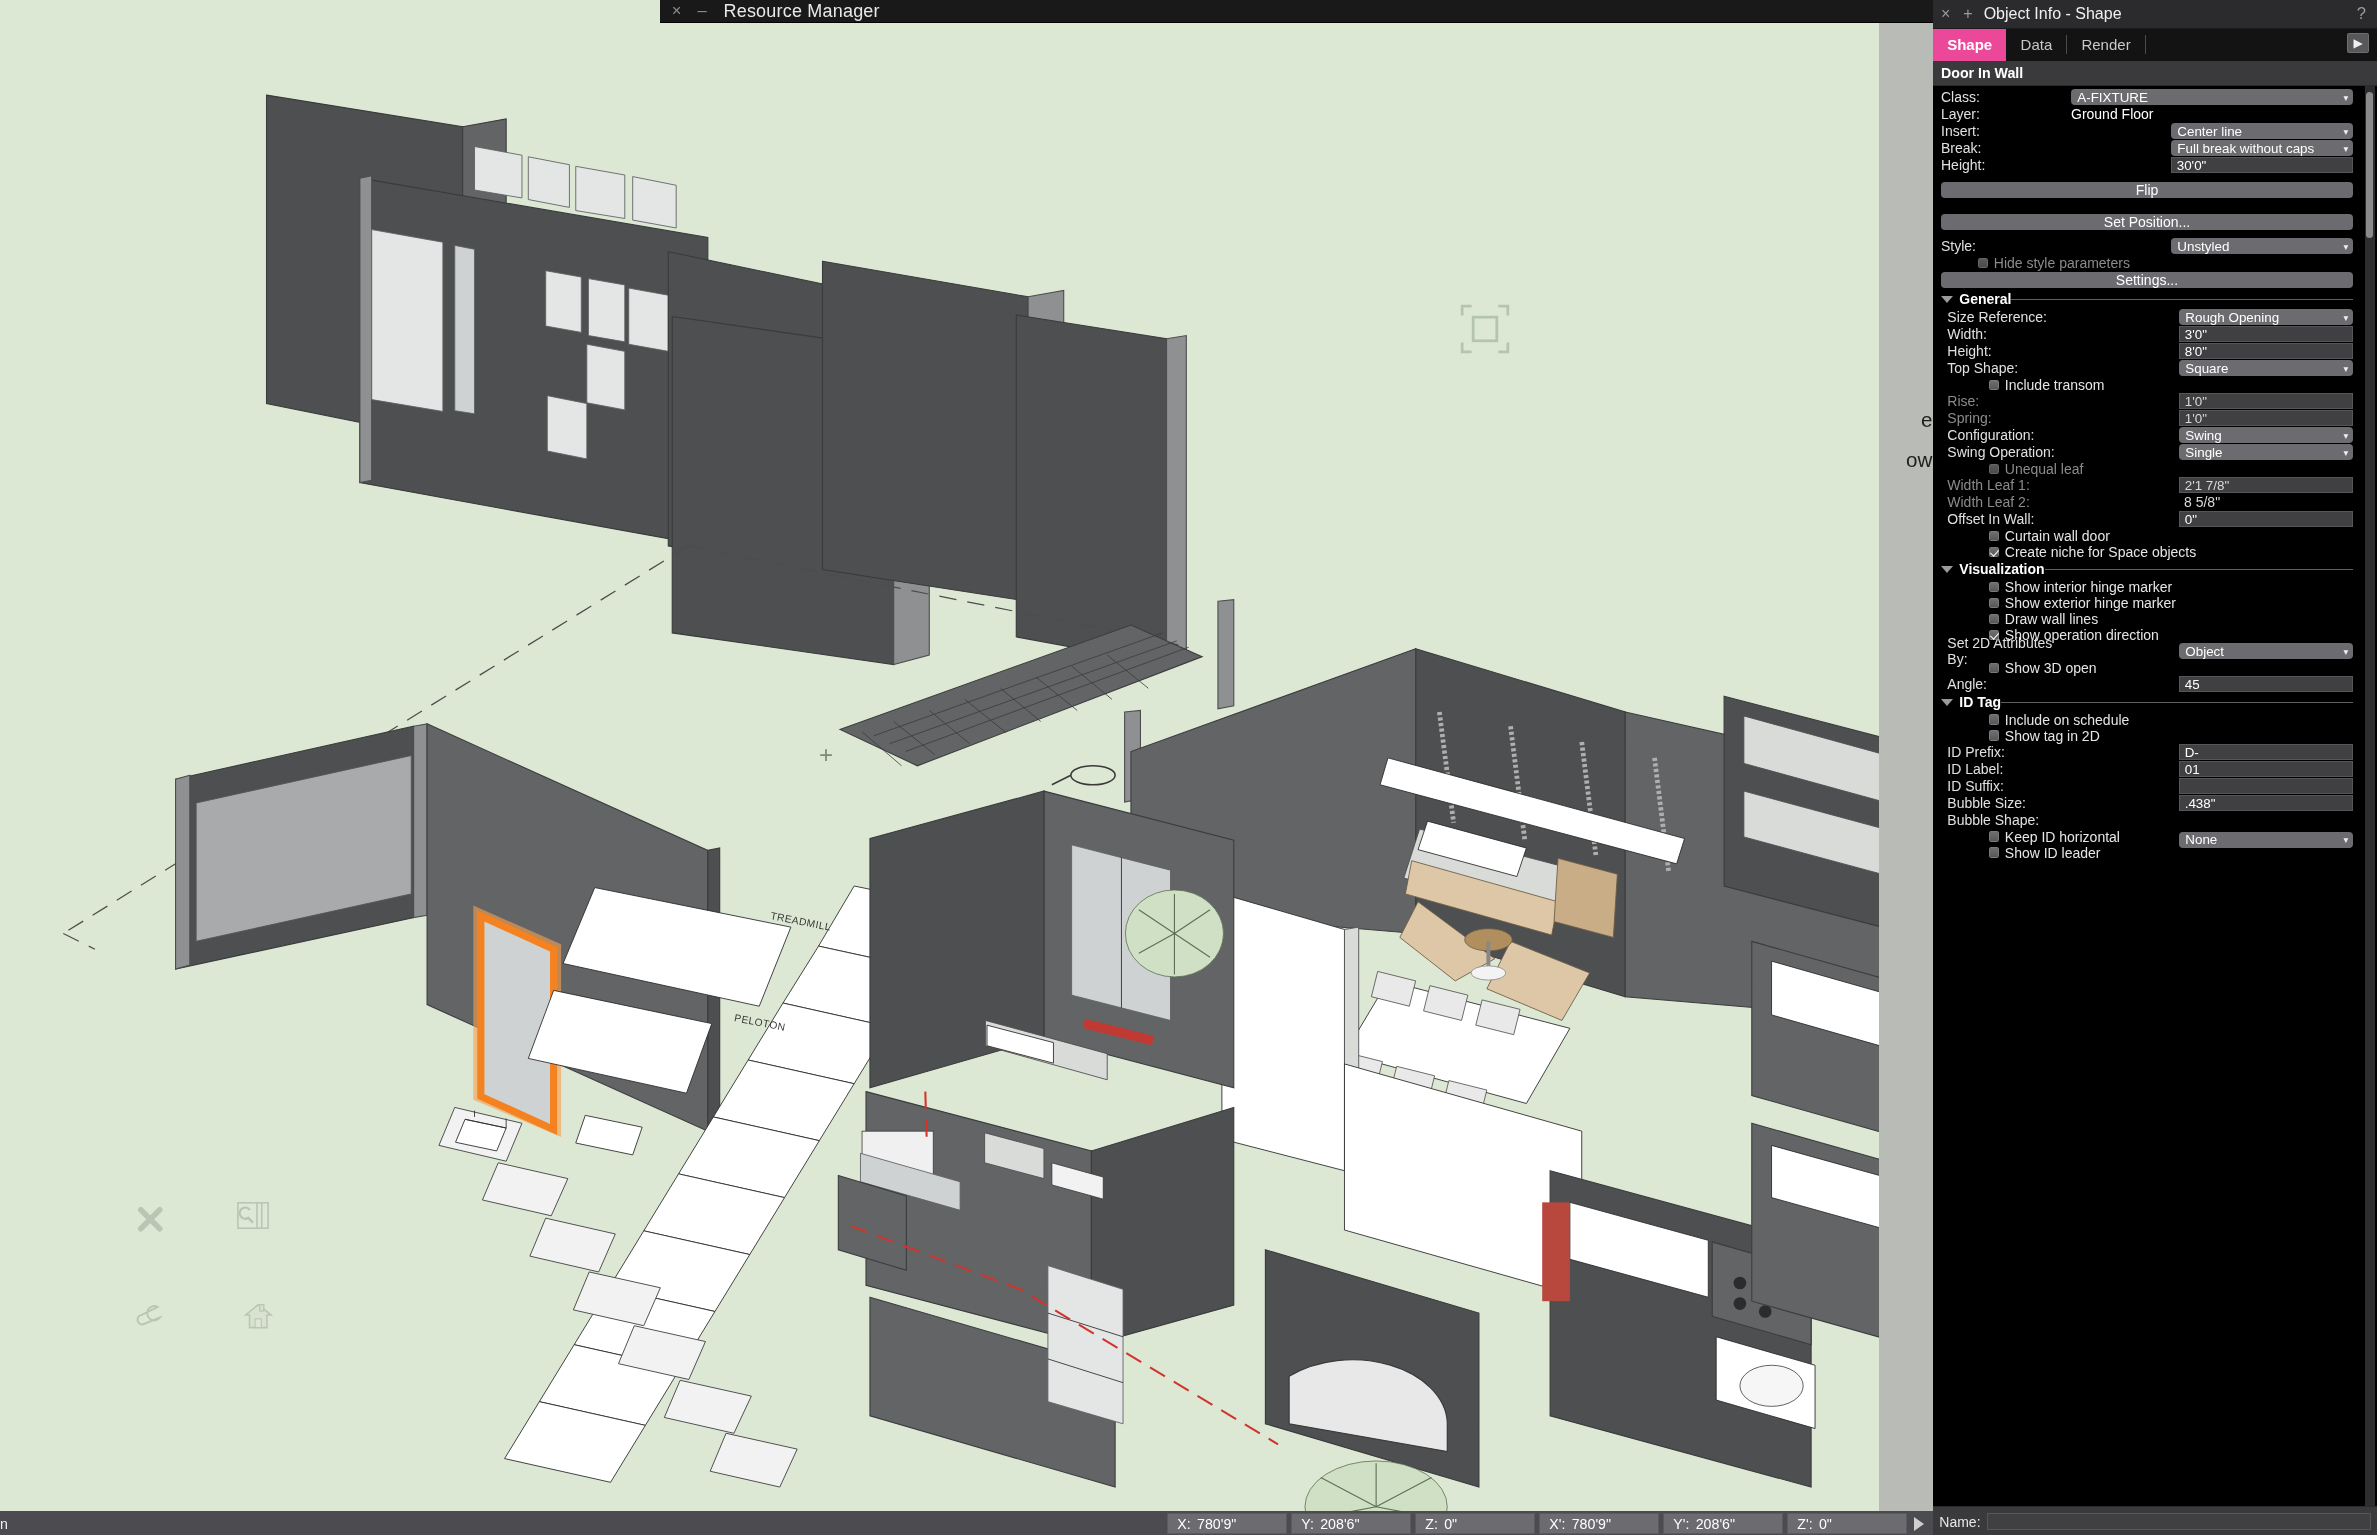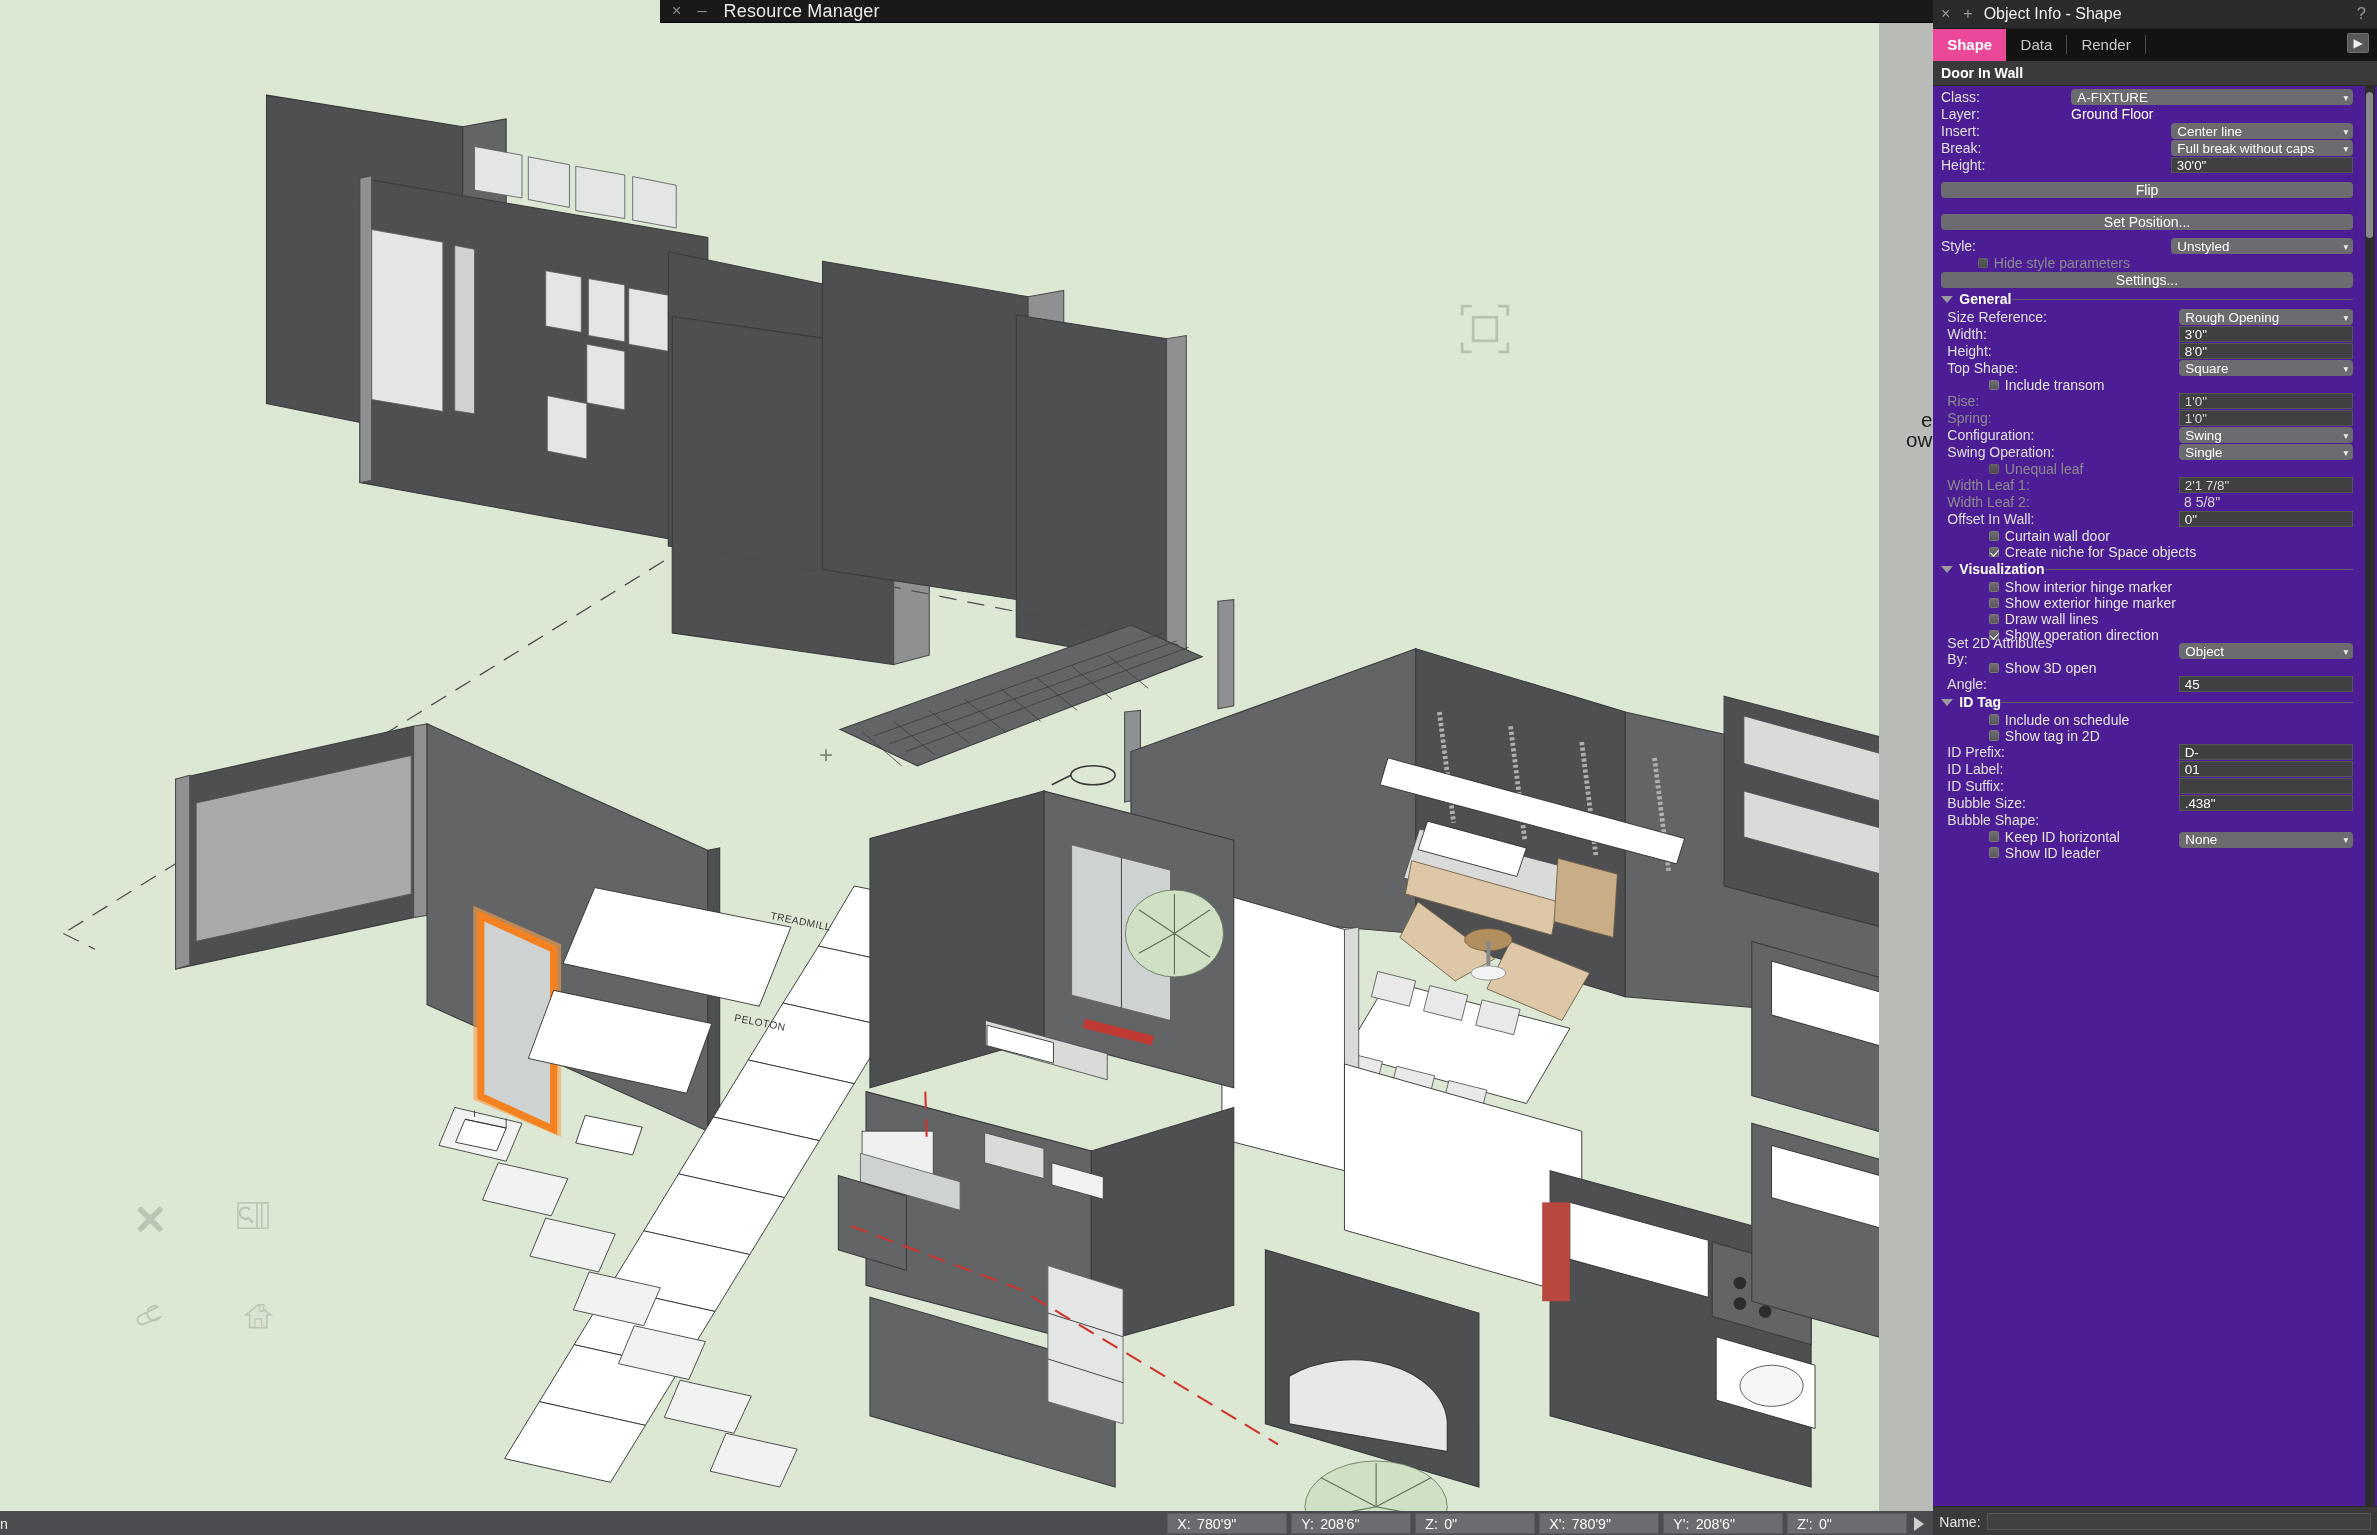--- a/index.html
+++ b/index.html
@@ -90,21 +90,21 @@
   }
 
   .oip-objname {
     flex: 0 0 24px; display:flex; align-items:center;
     font-weight: bold; font-size: 14.2px; padding-left: 8px;
     color:#fff; background:#3a3a3c;
   }
 
   .oip-body {
     flex: 1 1 auto; position: relative; overflow: hidden;
-    padding: 0 0 0 0; background:#4c1d95;
+    padding: 0 0 0 0; background:#000000;
     border-top:0.8px solid #2c2c2e;
   }
   .rows { padding: 3.2px 24px 0 8px; }
 
   .row { display: flex; align-items: center; height: 17px; }
   .row .lbl { width: 130px; font-size: 14px; color: #e0e0e0; flex: 0 0 130px; }
   .row .lbl.dim { color: #8b8b8d; }
   .ctrl { flex: 1 1 auto; }
 
   .sel {
@@ -485,21 +485,21 @@
       <svg width="28.5" height="27" viewBox="0 0 36 34">
         <polygon points="18,2 34,15 29,15 29,31 7,31 7,15 2,15" fill="#cfd6c8" stroke="#6d7a6b" stroke-width="2"></polygon>
         <rect x="14" y="20" width="8" height="11" fill="#e8e4d4" stroke="#6d7a6b" stroke-width="1.4"></rect>
         <rect x="20" y="2" width="5" height="8" fill="#cfd6c8" stroke="#6d7a6b" stroke-width="1.6"></rect>
       </svg>
     </div>
   </div>
 
   <div id="ghostpanel">
     <div class="gt" style="top:385px;">e</div>
-    <div class="gt" style="top:405px;">ow</div>
+    <div class="gt" style="top:425px;">ow</div>
   </div>
 
   <div id="resmgr">
     <span class="winbtn">×</span>
     <span class="winbtn">–</span>
     <span class="rtitle">Resource Manager</span>
   </div>
 
   <div id="oip">
 

